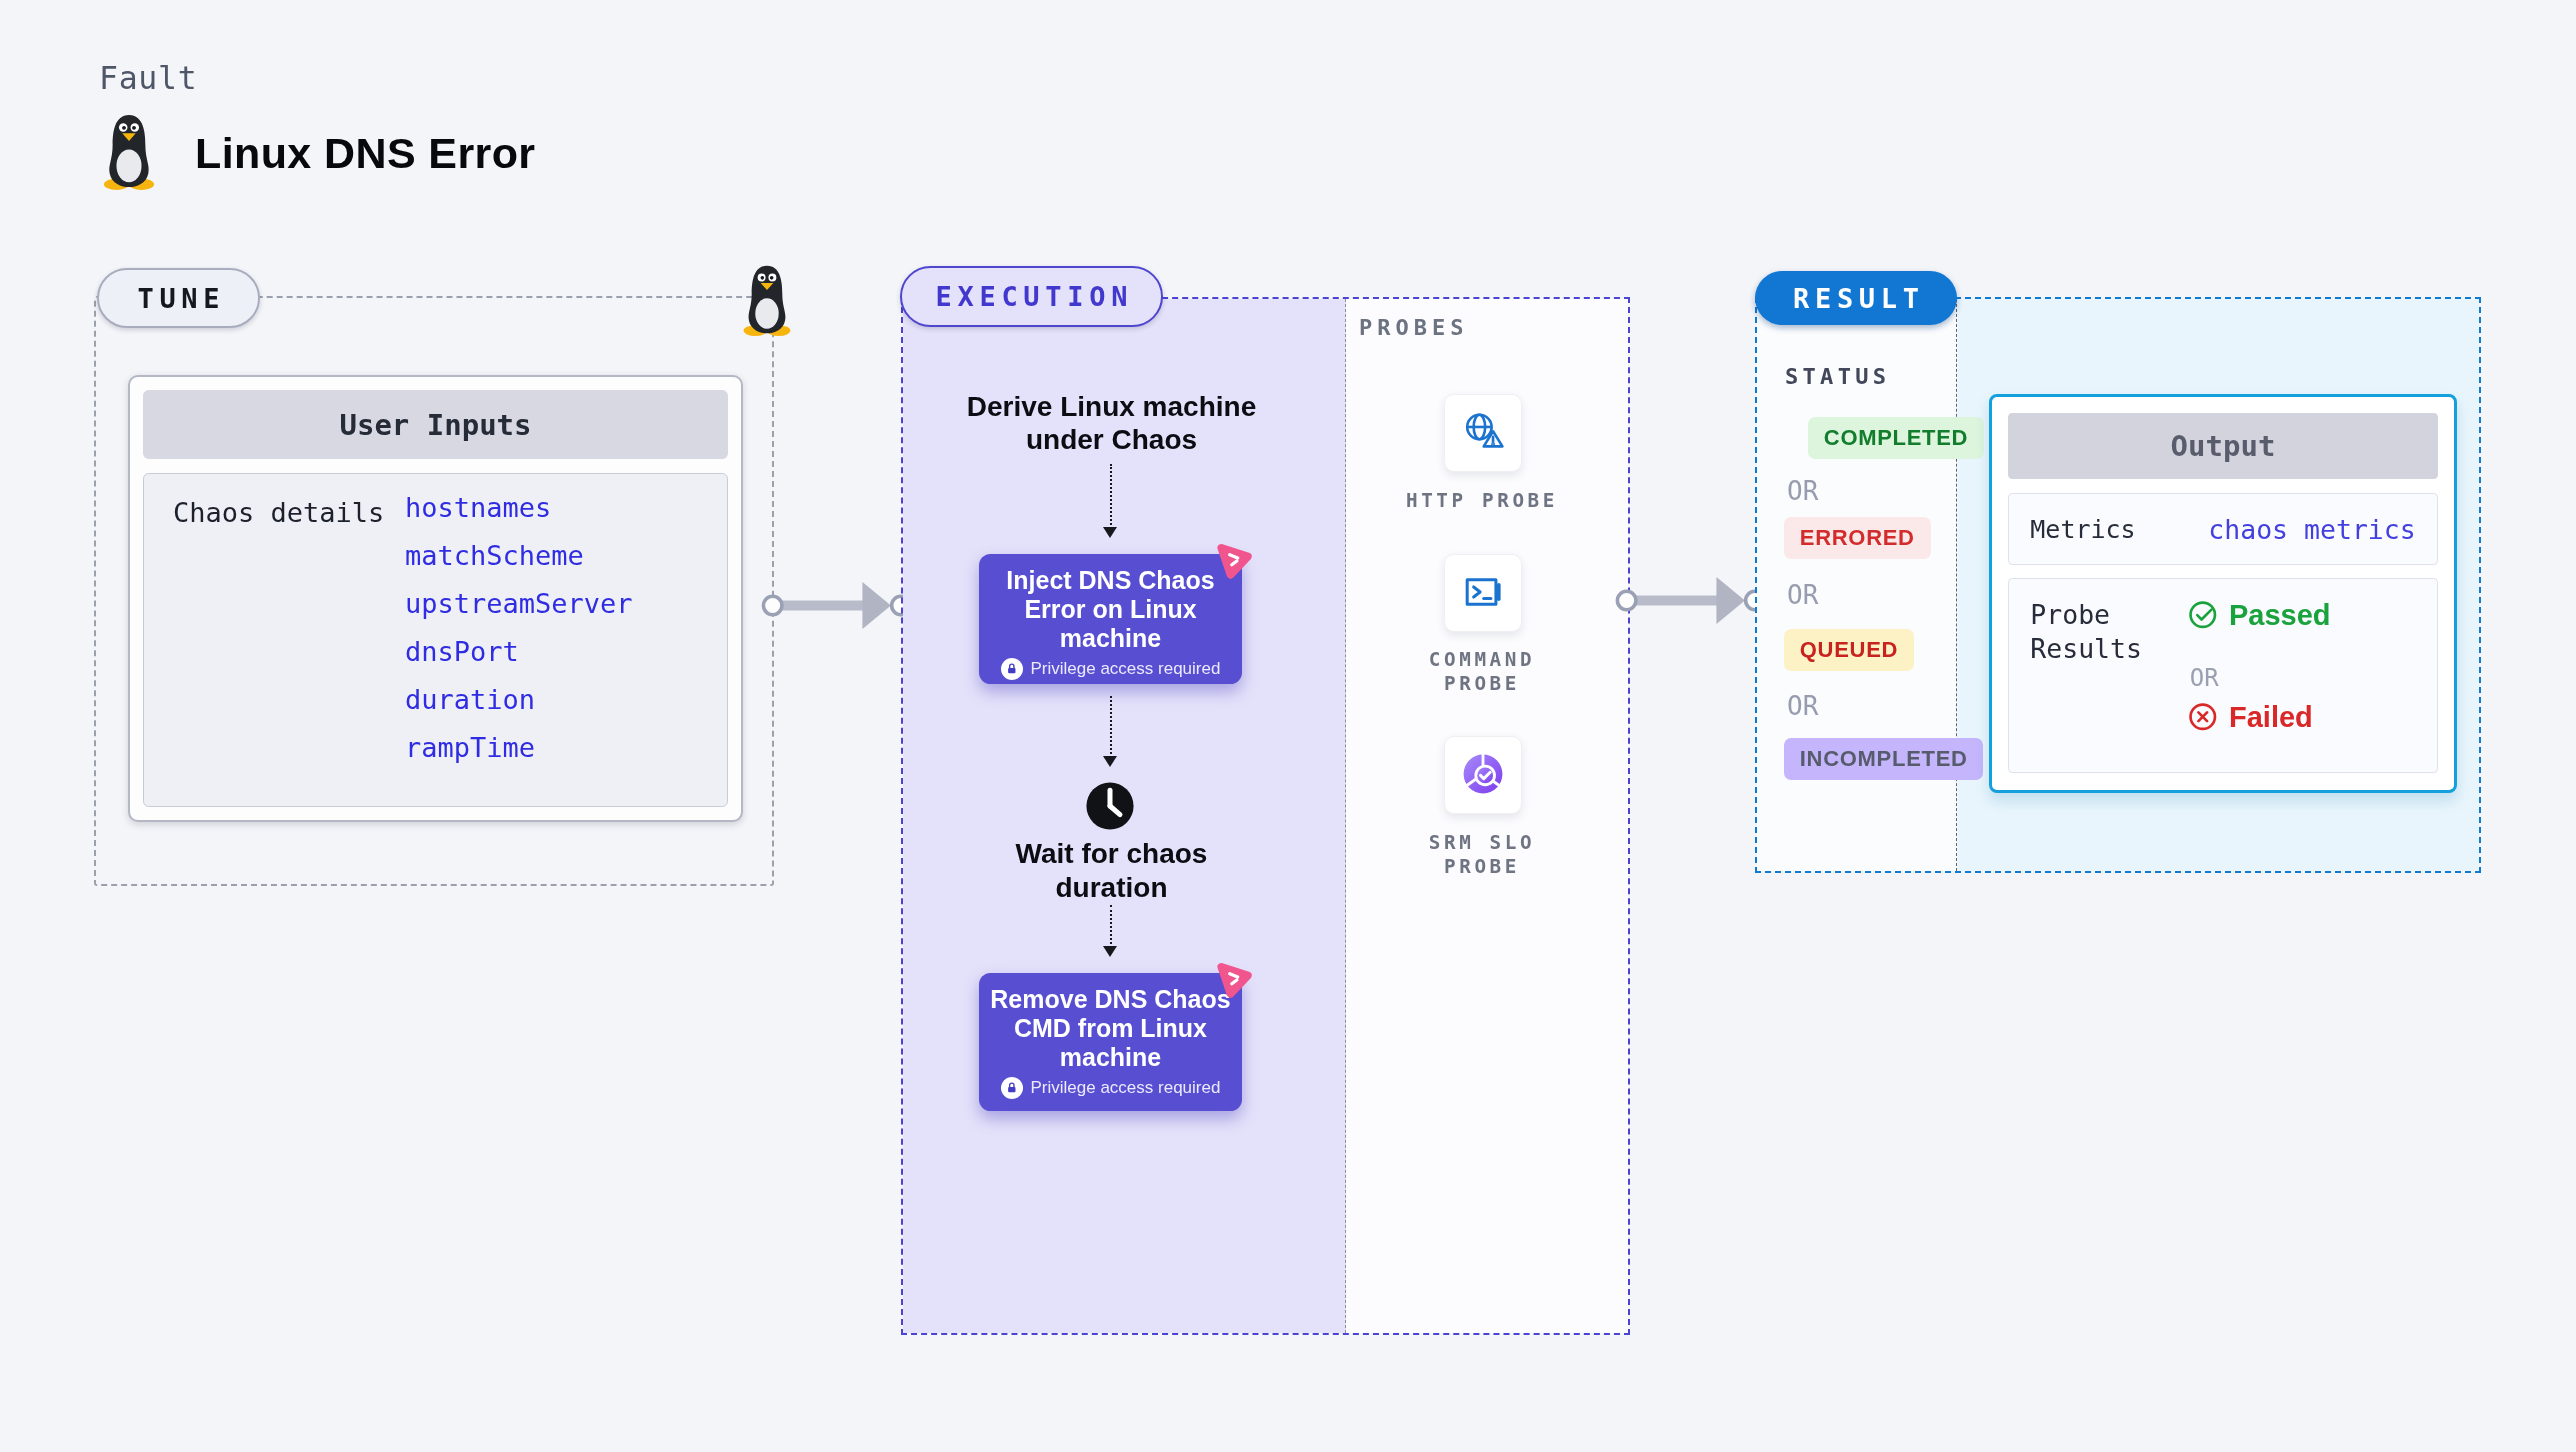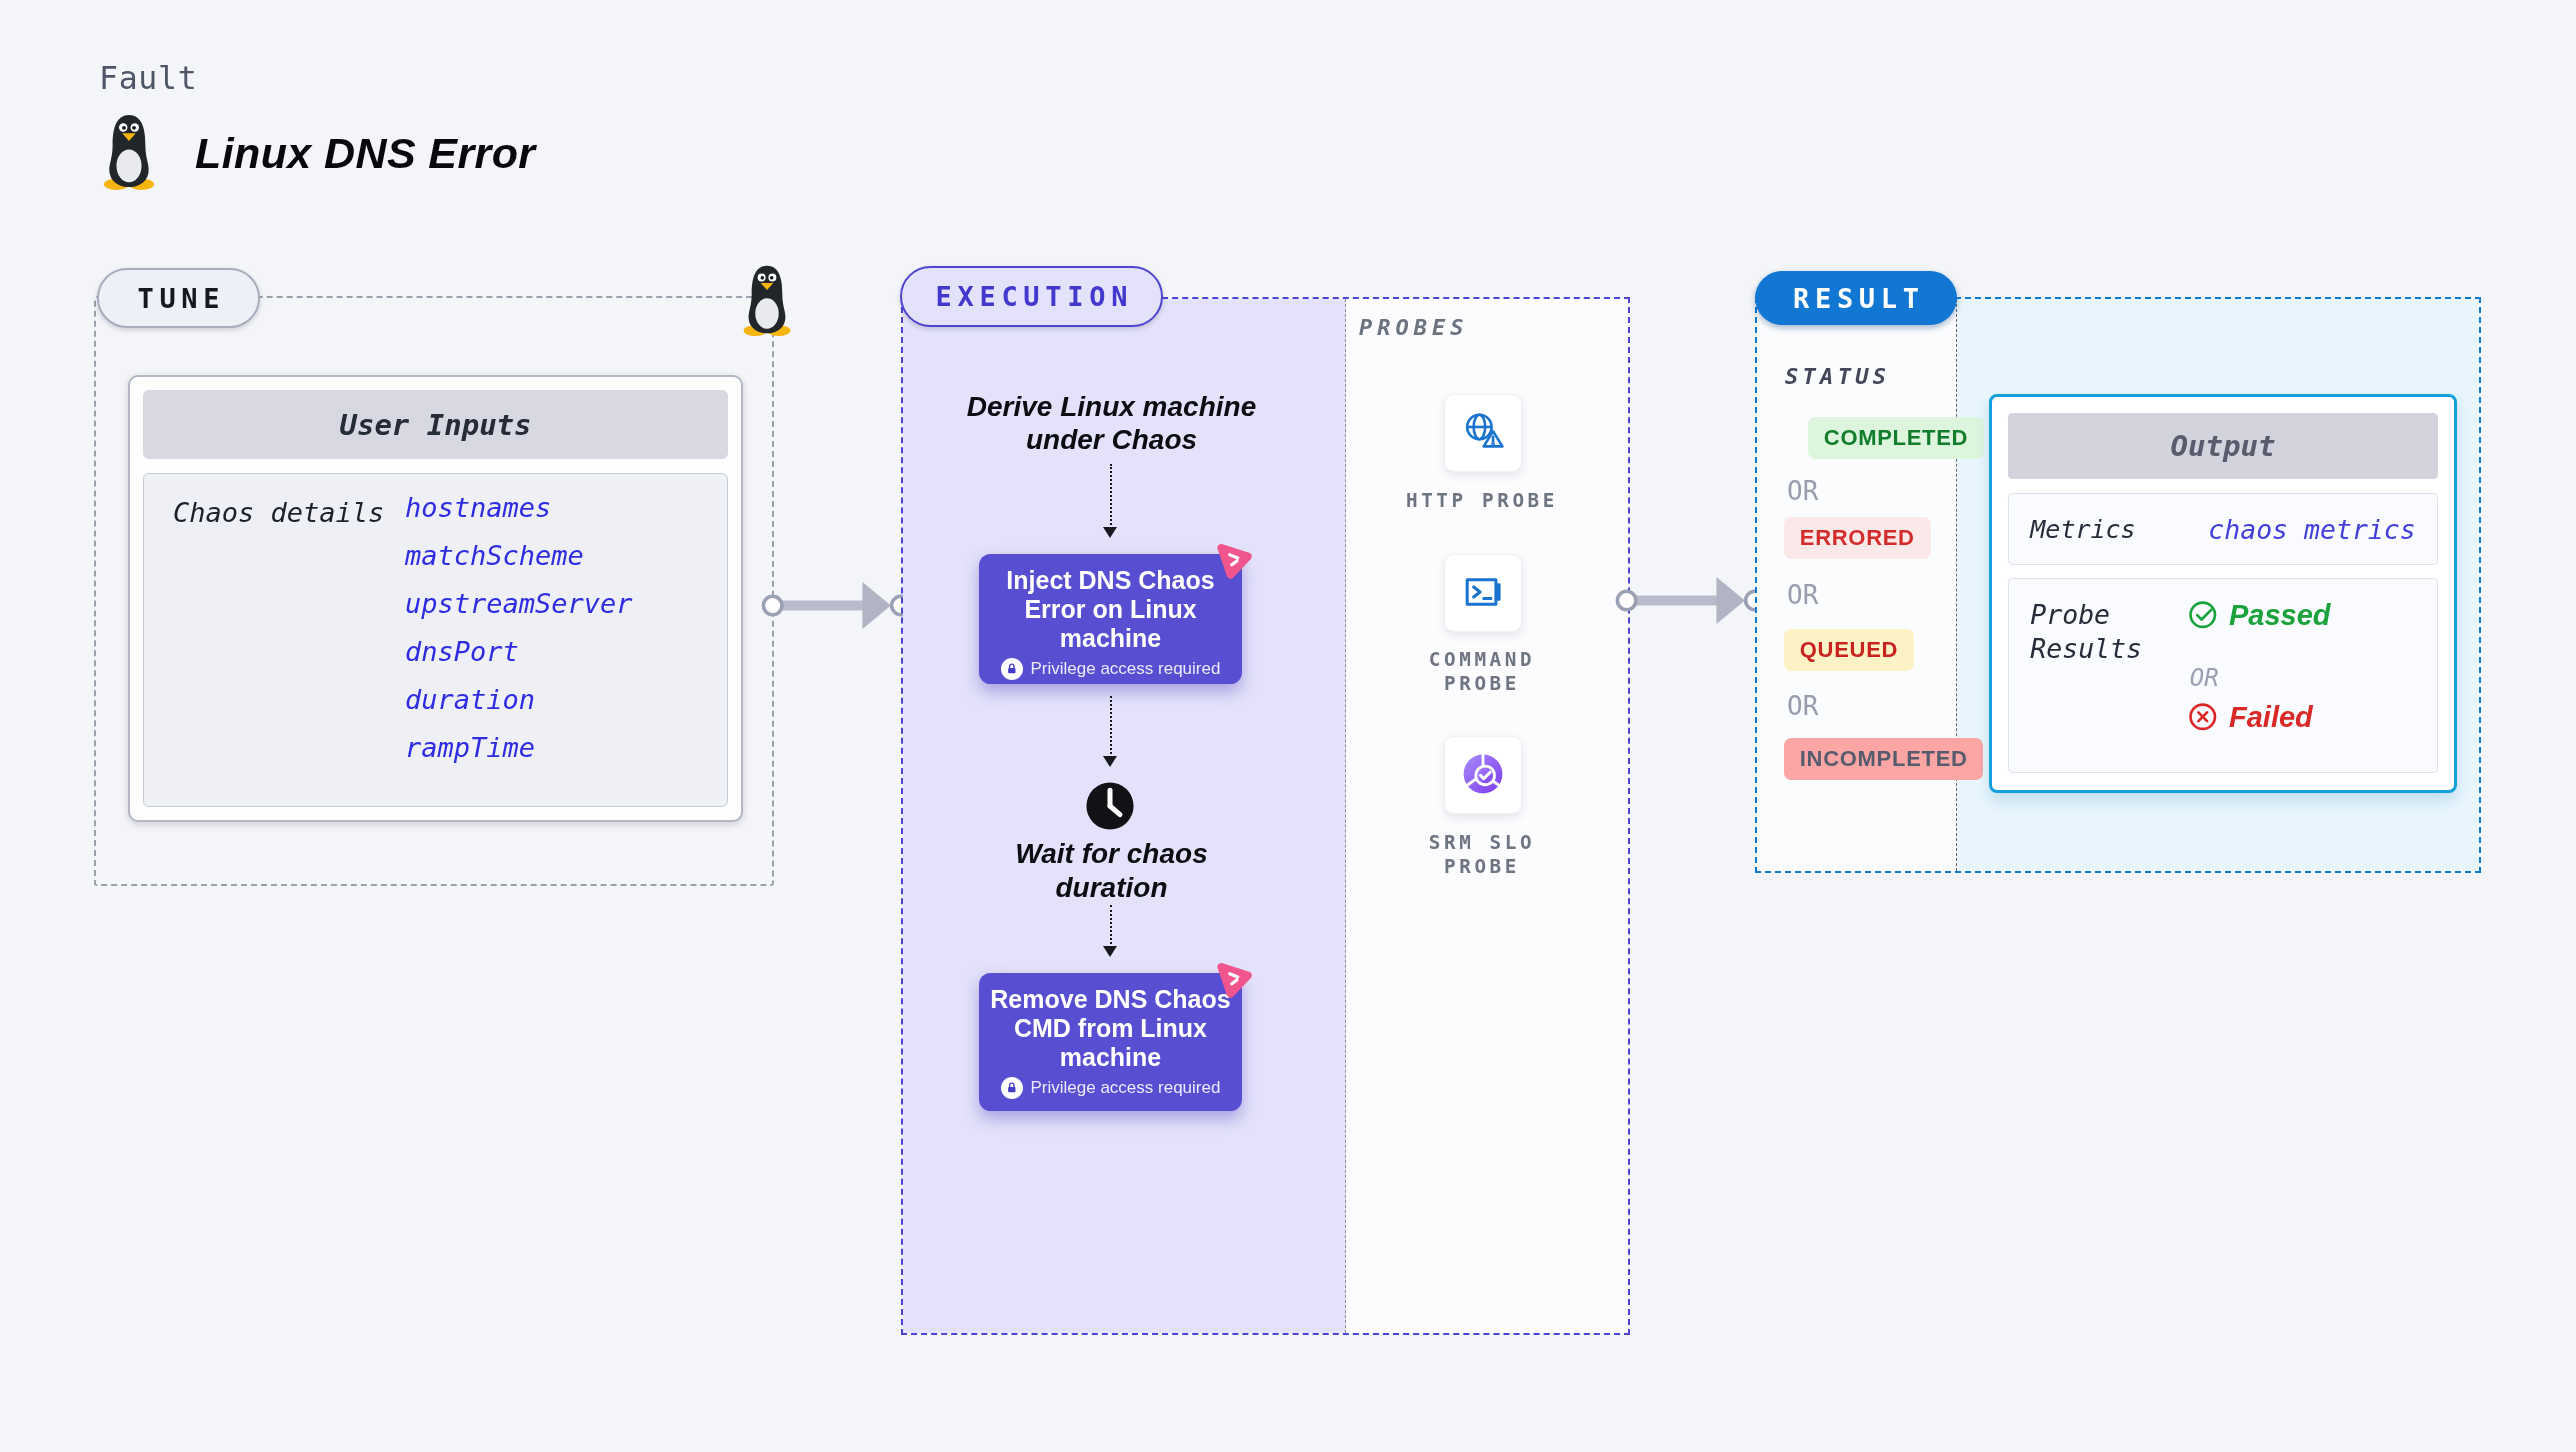--- a/index.html
+++ b/index.html
@@ -1,21 +1,21 @@
 <!DOCTYPE html>
 <html style="font-size:11.5px"><head>
 <meta charset="utf-8">
 <style>
   html,body{margin:0;padding:0;}
   body{
     width:2576px;height:1452px;position:relative;overflow:hidden;
     background:#f4f5f9;
     font-family:"Liberation Sans",sans-serif;
   }
-  .abs{position:absolute;font-style:italic;}
+  .abs{position:absolute;}
 
   
   .kicker{left:99px;top:60px;font:500 31.5px "DejaVu Sans Mono","Liberation Mono",monospace;color:#4f5668;letter-spacing:0.7px;}
   .title-tux{left:99px;top:113px;width:60px;height:77px;}
   .page-title{left:195px;top:129px;font-weight:bold;font-size:43px;color:#08090d;letter-spacing:0.4px;}
 
   
   .pill{
     position:absolute;display:flex;align-items:center;justify-content:center;
     border-radius:31.5px;font-family:"DejaVu Sans Mono","Liberation Mono",monospace;
@@ -74,21 +74,21 @@
   
   .result-box{left:1755px;top:297px;width:722px;height:572px;border:2.9px dashed #0f7ad2;}
   .status-fill{position:absolute;left:0;top:0;bottom:0;width:199px;background:#fbfcfe;border-right:1.4px dashed #5a6370;}
   .result-cyan{position:absolute;left:201px;right:0;top:0;bottom:0;background:#e8f5fc;}
   .status-title{left:1785px;top:364px;font-family:"DejaVu Sans Mono","Liberation Mono",monospace;font-weight:bold;font-size:22px;letter-spacing:4.3px;color:#43475a;}
   .badge{position:absolute;left:1784px;display:inline-block;font-weight:bold;font-size:22px;letter-spacing:0.7px;
     padding:7.9px 15.8px;border-radius:7.2px;white-space:nowrap;}
   .badge-completed{top:417px;background:#dcf5dc;color:#127d2d;margin-left:24px;}
   .badge-errored{top:517px;background:#fbe9e9;color:#d32c2c;}
   .badge-queued{top:629px;background:#fcf2c6;color:#c8231f;}
-  .badge-incompleted{top:738px;background:#fca5a5;color:#565c6c;}
+  .badge-incompleted{top:738px;background:#c4b5fd;color:#565c6c;}
   .status-or{position:absolute;left:1787px;font-family:"DejaVu Sans Mono","Liberation Mono",monospace;font-size:26px;color:#979cae;}
   .or-1{top:476px;} .or-2{top:580px;} .or-3{top:691px;}
 
   .output-card{left:1989px;top:394px;width:462px;height:393px;background:#ffffff;border:3.6px solid #14a0dc;border-radius:8px;
     box-shadow:0 7.2px 14.3px rgba(20,120,180,.18);}
   .out-header{position:absolute;left:15.8px;top:15.8px;right:15.8px;height:66px;background:#d2d3dc;border-radius:4.3px;
     display:flex;align-items:center;justify-content:center;
     font-family:"DejaVu Sans Mono","Liberation Mono",monospace;font-weight:600;font-size:29px;color:#585c6c;}
   .metrics-row{position:absolute;left:15.8px;top:96px;right:15.8px;height:70px;background:#fafbfe;border:1.4px solid #dfe1ea;border-radius:4.3px;
     display:flex;align-items:center;}

